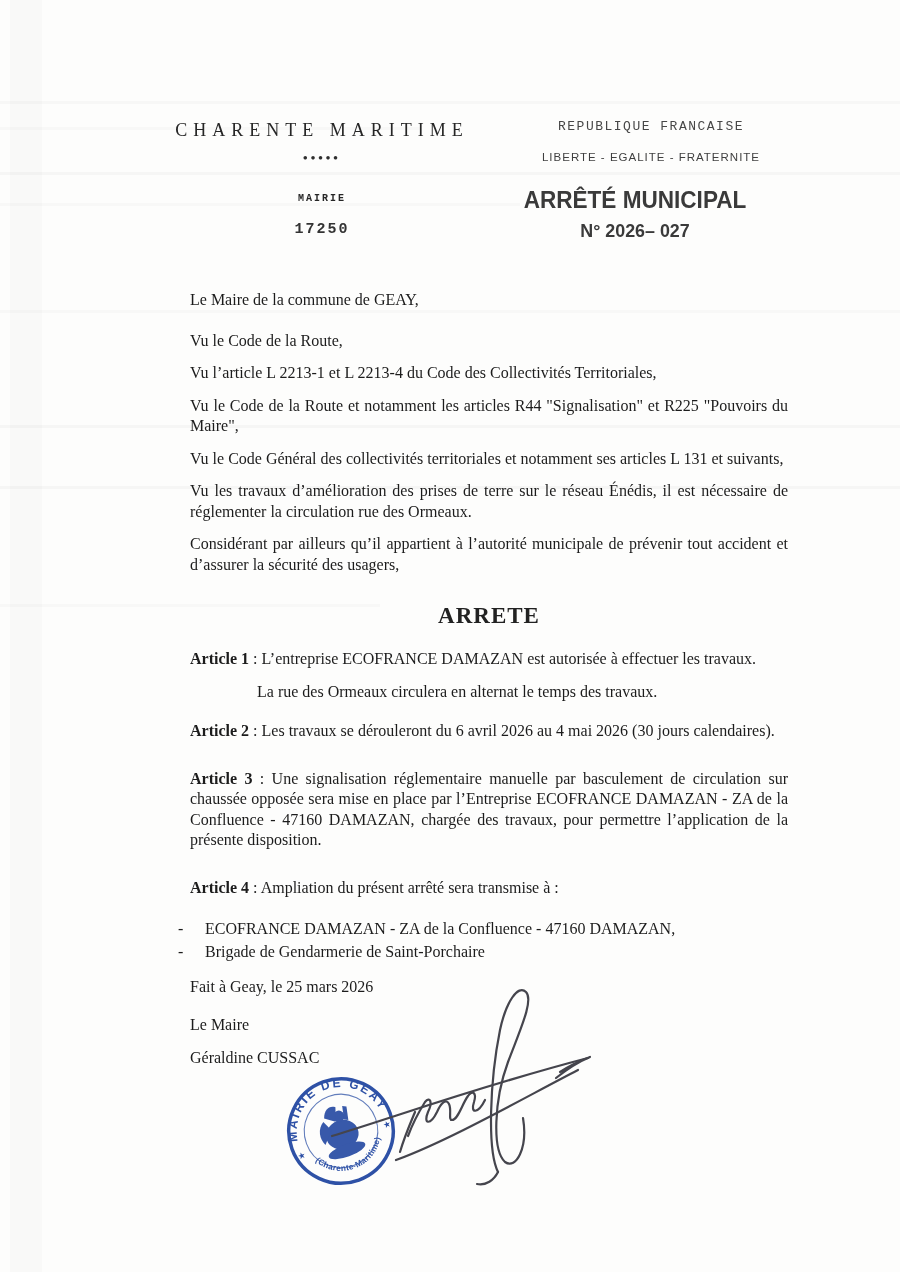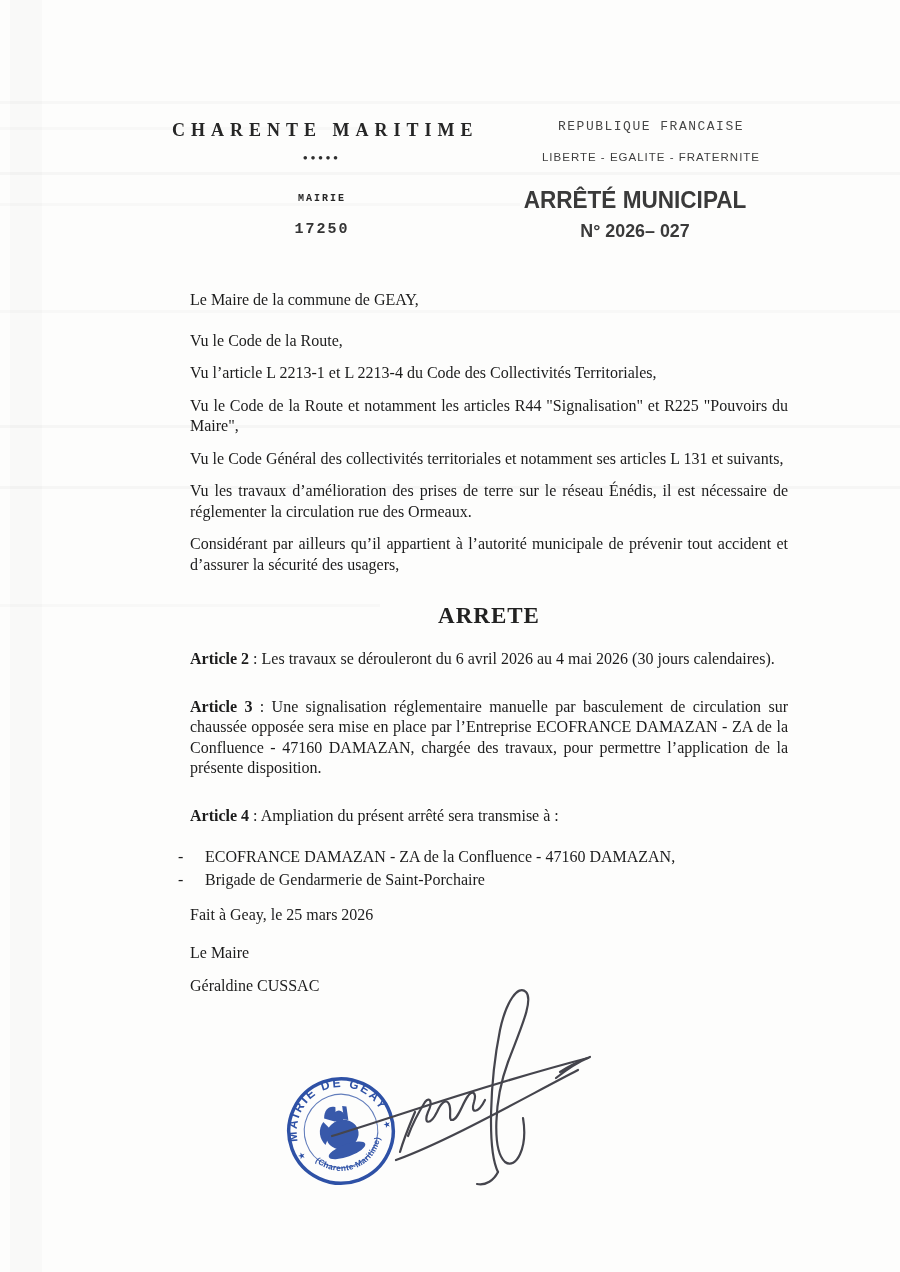--- a/index.html
+++ b/index.html
@@ -20,21 +20,21 @@
   .sl4{left:0;top:203px;width:520px;opacity:.03;}
   .sl5{left:0;top:310px;width:900px;opacity:.03;}
   .sl6{left:0;top:425px;width:900px;opacity:.045;}
   .sl7{left:0;top:486px;width:900px;opacity:.04;}
   .sl8{left:0;top:604px;width:380px;opacity:.03;}
 
   
   .commune-block{position:absolute;left:172px;top:120px;width:300px;text-align:center;}
   .department{
     font-family:"Liberation Serif","DejaVu Serif",serif;
-    font-weight:bold;font-size:18px;letter-spacing:6px;color:#262626;white-space:nowrap;
+    font-weight:normal;font-size:18px;letter-spacing:6px;color:#262626;white-space:nowrap;
   }
   .dots{font-size:13px;letter-spacing:3px;font-weight:bold;color:#2e2e2e;margin-top:9px;}
   .office{
     font-family:"Liberation Mono","DejaVu Sans Mono",monospace;
     font-weight:bold;font-size:10px;letter-spacing:2px;color:#262626;margin-top:27px;
   }
   .postal{
     font-family:"Liberation Mono","DejaVu Sans Mono",monospace;
     font-weight:bold;font-size:15px;letter-spacing:2px;color:#333;margin-top:17px;
   }
@@ -131,20 +131,22 @@
       <p class="recital">Vu l’article L 2213-1 et L 2213-4 du Code des Collectivités Territoriales,</p>
       <p class="recital">Vu le Code de la Route et notamment les articles R44 "Signalisation" et R225 "Pouvoirs du Maire",</p>
       <p class="recital">Vu le Code Général des collectivités territoriales et notamment ses articles L 131 et suivants,</p>
       <p class="recital">Vu les travaux d’amélioration des prises de terre sur le réseau Énédis, il est nécessaire de réglementer la circulation rue des Ormeaux.</p>
       <p class="recital">Considérant par ailleurs qu’il appartient à l’autorité municipale de prévenir tout accident et d’assurer la sécurité des usagers,</p>
     </div>
 
     <div class="decree-heading">ARRETE</div>
 
     <div class="article">
+      <p class="a1-line"><span class="b">Article 1</span><span> : </span><span>L’entreprise ECOFRANCE DAMAZAN est autorisée à effectuer les travaux.</span></p>
+      <p class="a1-extra mb19">La rue des Ormeaux circulera en alternat le temps des travaux.</p>
     </div>
 
     <div class="article">
       <p class="mb27"><span class="b">Article 2</span><span> : </span><span>Les travaux se dérouleront du 6 avril 2026 au 4 mai 2026 (30 jours calendaires).</span></p>
     </div>
 
     <div class="article">
       <p class="mb27"><span class="b">Article 3</span><span> : </span><span>Une signalisation réglementaire manuelle par basculement de circulation sur chaussée opposée sera mise en place par l’Entreprise ECOFRANCE DAMAZAN - ZA de la Confluence - 47160 DAMAZAN, chargée des travaux, pour permettre l’application de la présente disposition.</span></p>
     </div>
 

